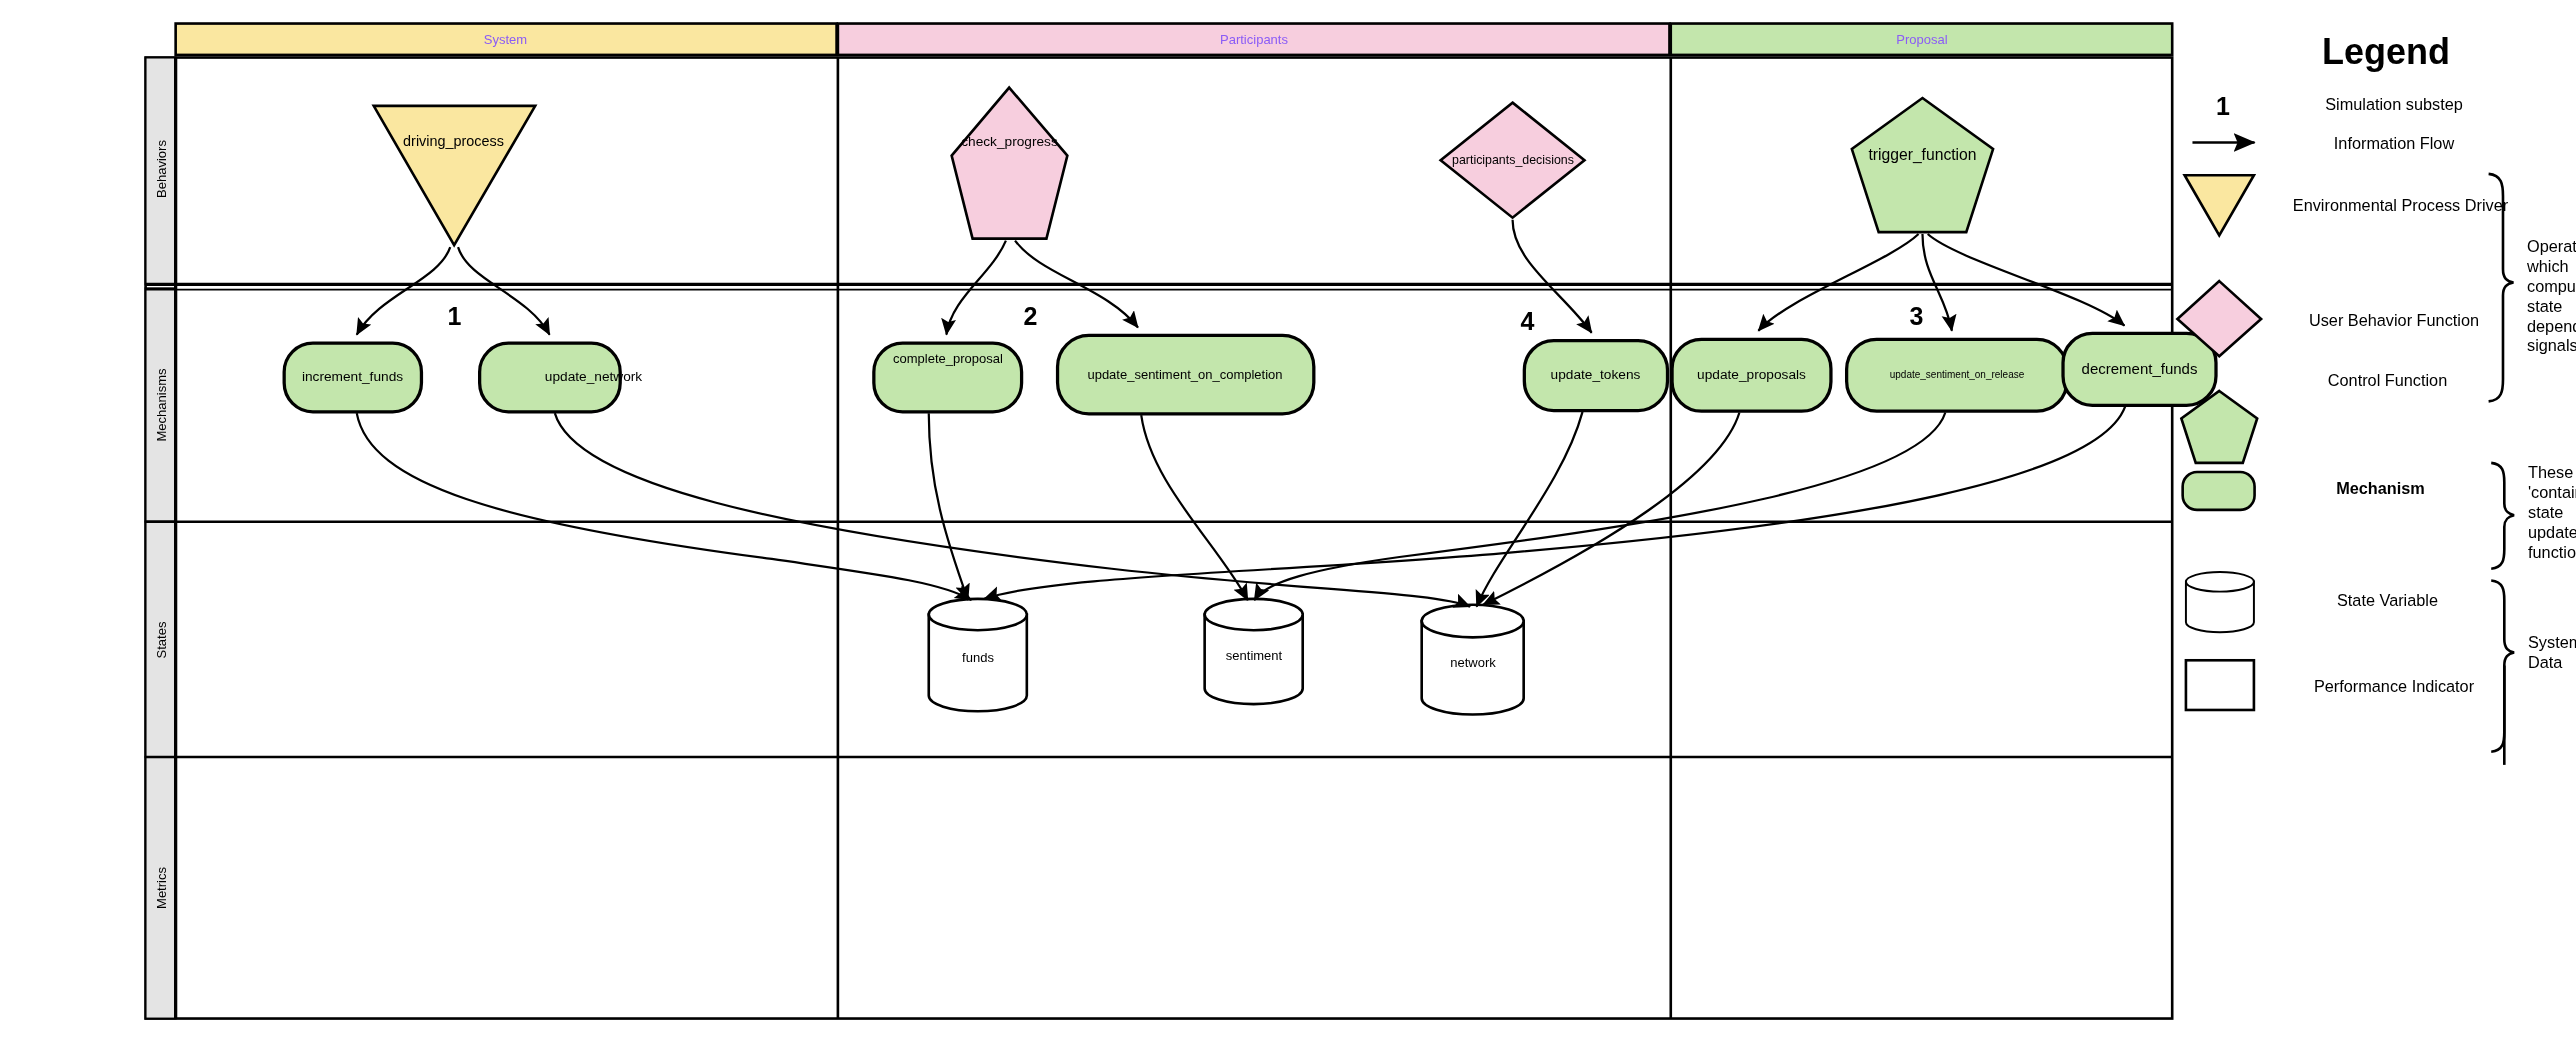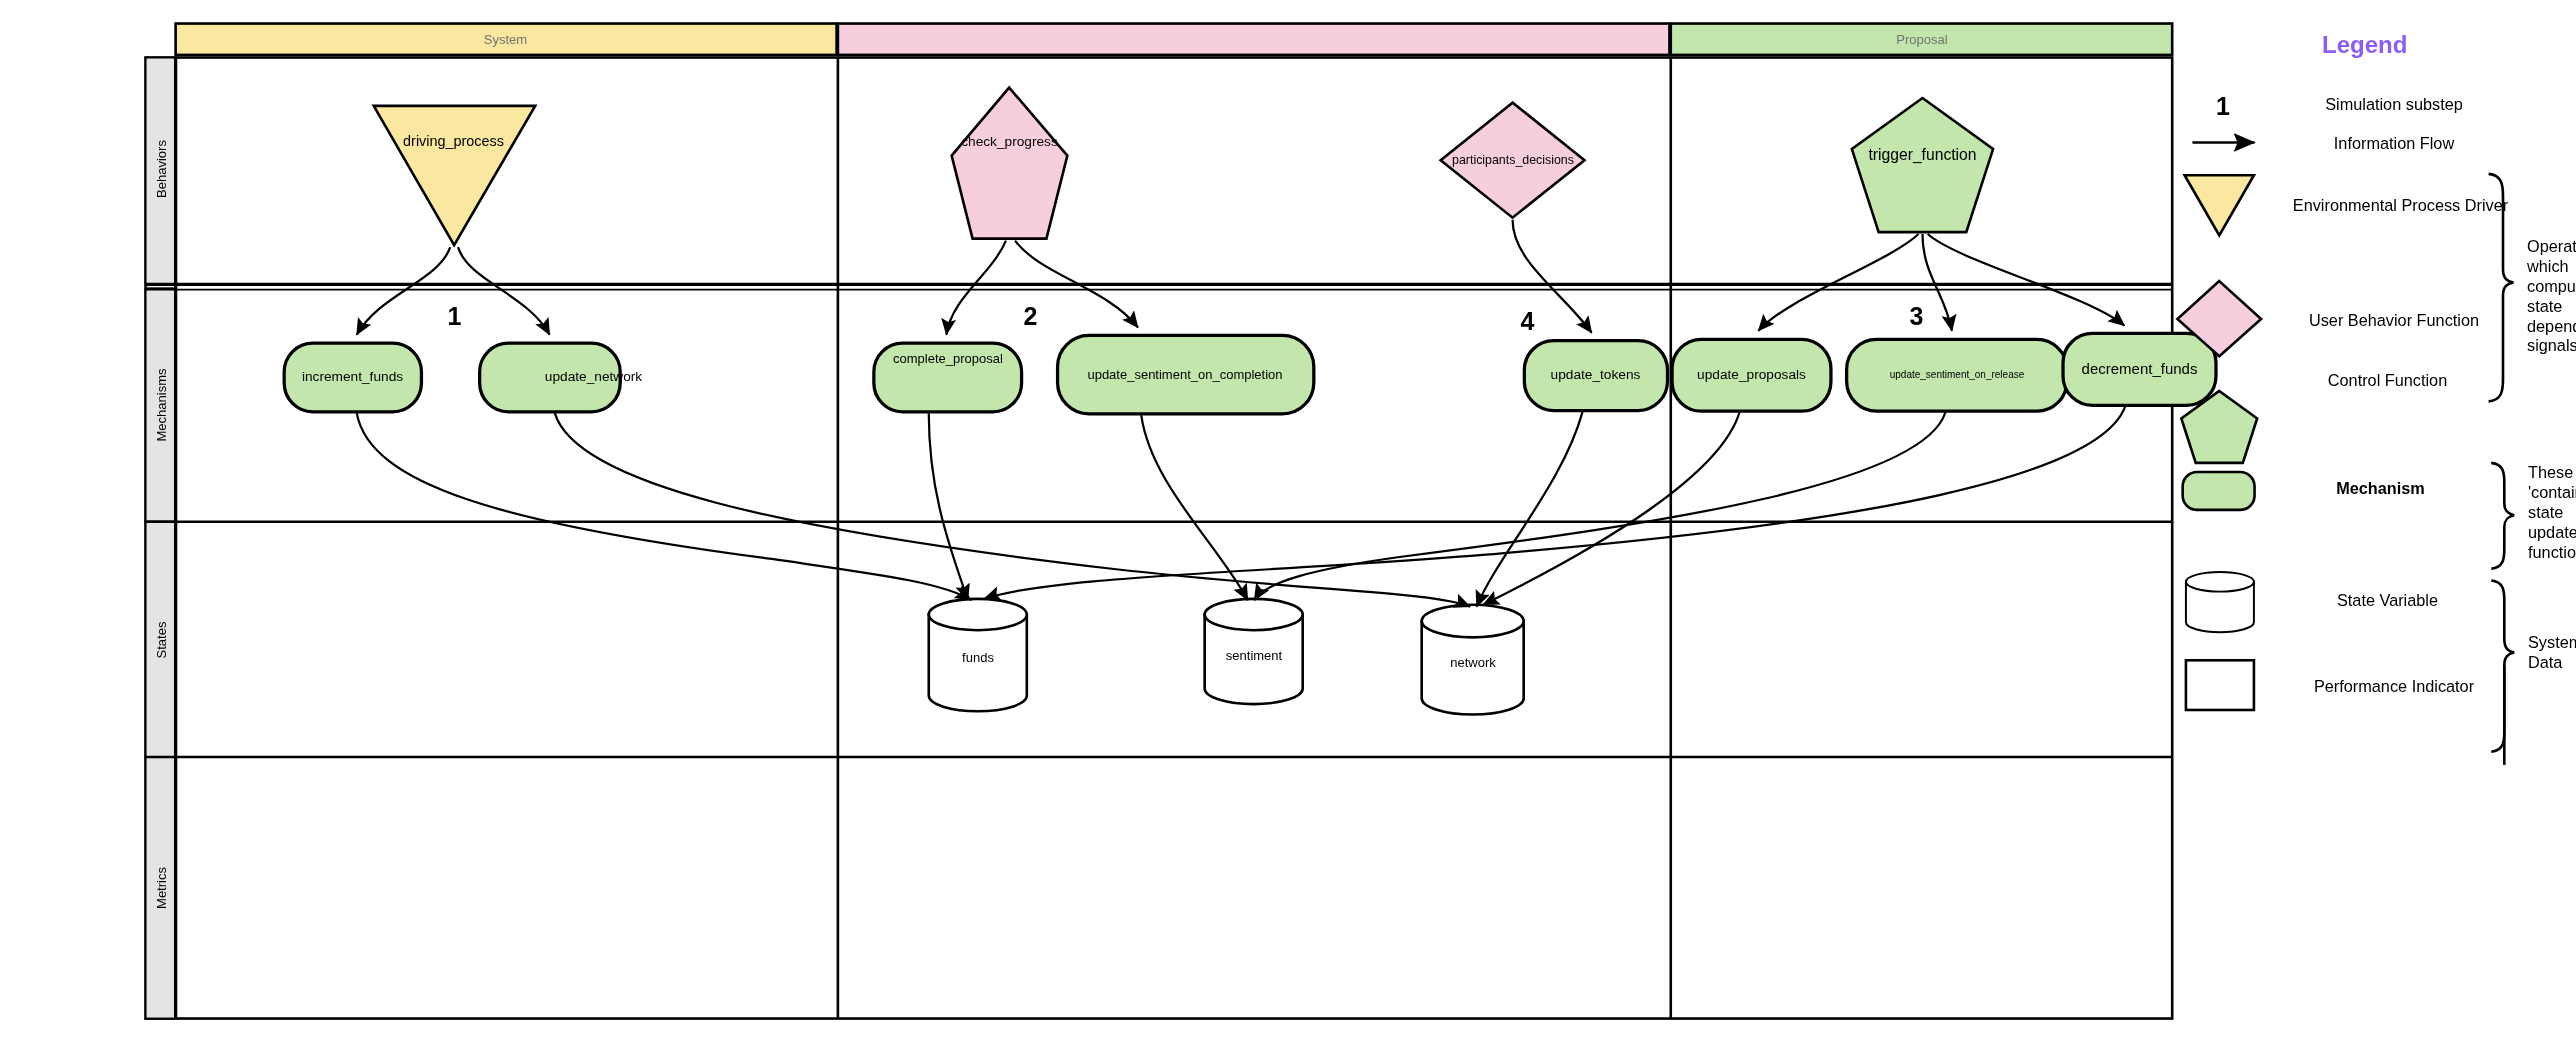--- a/index.html
+++ b/index.html
@@ -6,33 +6,33 @@
   body{width:2576px;height:1046px;font-family:"Liberation Sans",sans-serif;overflow:hidden;}
   #root{position:relative;width:2576px;height:1046px;}
   svg#canvas{position:absolute;left:0;top:0;width:2576px;height:1046px;}
   .nodeLabel{
     position:absolute;display:flex;align-items:center;justify-content:center;
     text-align:center;color:#000;pointer-events:none;line-height:1.15;
     font-family:"Liberation Sans",sans-serif;
   }
   .colHeadText{
     position:absolute;display:flex;align-items:center;justify-content:center;
-    font-size:13px;color:#737373;font-family:"Liberation Sans",sans-serif;
+    font-size:13px;color:#8b5cf6;font-family:"Liberation Sans",sans-serif;
   }
   .rowHeadText{
     position:absolute;display:flex;align-items:center;justify-content:center;
     font-size:13px;color:#000;font-family:"Liberation Sans",sans-serif;
     transform-origin:center center;
   }
   .substep{
     position:absolute;font-size:25px;font-weight:bold;color:#000;
     font-family:"Liberation Sans",sans-serif;text-align:center;
   }
   .legendTitle{
-    position:absolute;font-size:24px;font-weight:bold;color:#8b5cf6;
+    position:absolute;font-size:36px;font-weight:bold;color:#000000;
     font-family:"Liberation Sans",sans-serif;
   }
   .legendText{
     position:absolute;font-size:16.3px;color:#000;
     font-family:"Liberation Sans",sans-serif;text-align:center;
     display:flex;align-items:center;justify-content:center;
   }
   .braceText{
     position:absolute;font-size:16.3px;color:#000;
     font-family:"Liberation Sans",sans-serif;line-height:1.22;
@@ -160,20 +160,21 @@
                C3834,434 3828,438 3828,452 L3828,580 C3828,598 3826,612 3806,614"></path>
       <path fill="none" stroke="#000" stroke-width="4" d="M3810,708 C3828,710 3830,722 3830,738 L3830,770 C3830,782 3836,786 3845,788
                C3836,790 3830,794 3830,806 L3830,840 C3830,856 3828,868 3810,870"></path>
       <path fill="none" stroke="#000" stroke-width="4" d="M3810,888 C3828,890 3830,902 3830,918 L3830,978 C3830,992 3836,996 3845,998
                C3836,1000 3830,1004 3830,1018 L3830,1120 C3830,1136 3828,1148 3810,1150"></path>
       <line x1="3830" y1="1018" x2="3830" y2="1170" stroke="#000" stroke-width="4"></line>
     </g>
   </svg>
 
   <div class="colHeadText" style="left:175px;top:23.5px;width:661px;height:31px;">System</div>
+  <div class="colHeadText" style="left:838px;top:23.5px;width:832px;height:31px;">Participants</div>
   <div class="colHeadText" style="left:1671px;top:23.5px;width:502px;height:31px;">Proposal</div>
 
   <div class="rowHeadText" style="left:82px;top:154px;width:157px;height:30px;transform:rotate(-90deg);">Behaviors</div>
   <div class="rowHeadText" style="left:82px;top:390px;width:157px;height:30px;transform:rotate(-90deg);">Mechanisms</div>
   <div class="rowHeadText" style="left:82px;top:625px;width:157px;height:30px;transform:rotate(-90deg);">States</div>
   <div class="rowHeadText" style="left:82px;top:873px;width:157px;height:30px;transform:rotate(-90deg);">Metrics</div>
 
   <div class="nodeLabel" style="left:372px;top:131px;width:163px;height:21px;font-size:14.4px;">driving_process</div>
   <div class="nodeLabel" style="left:944px;top:132px;width:131px;height:19.6px;font-size:13.7px;">check_progress</div>
   <div class="nodeLabel" style="left:1428px;top:151px;width:170px;height:18.3px;font-size:12.4px;">participants_decisions</div>

